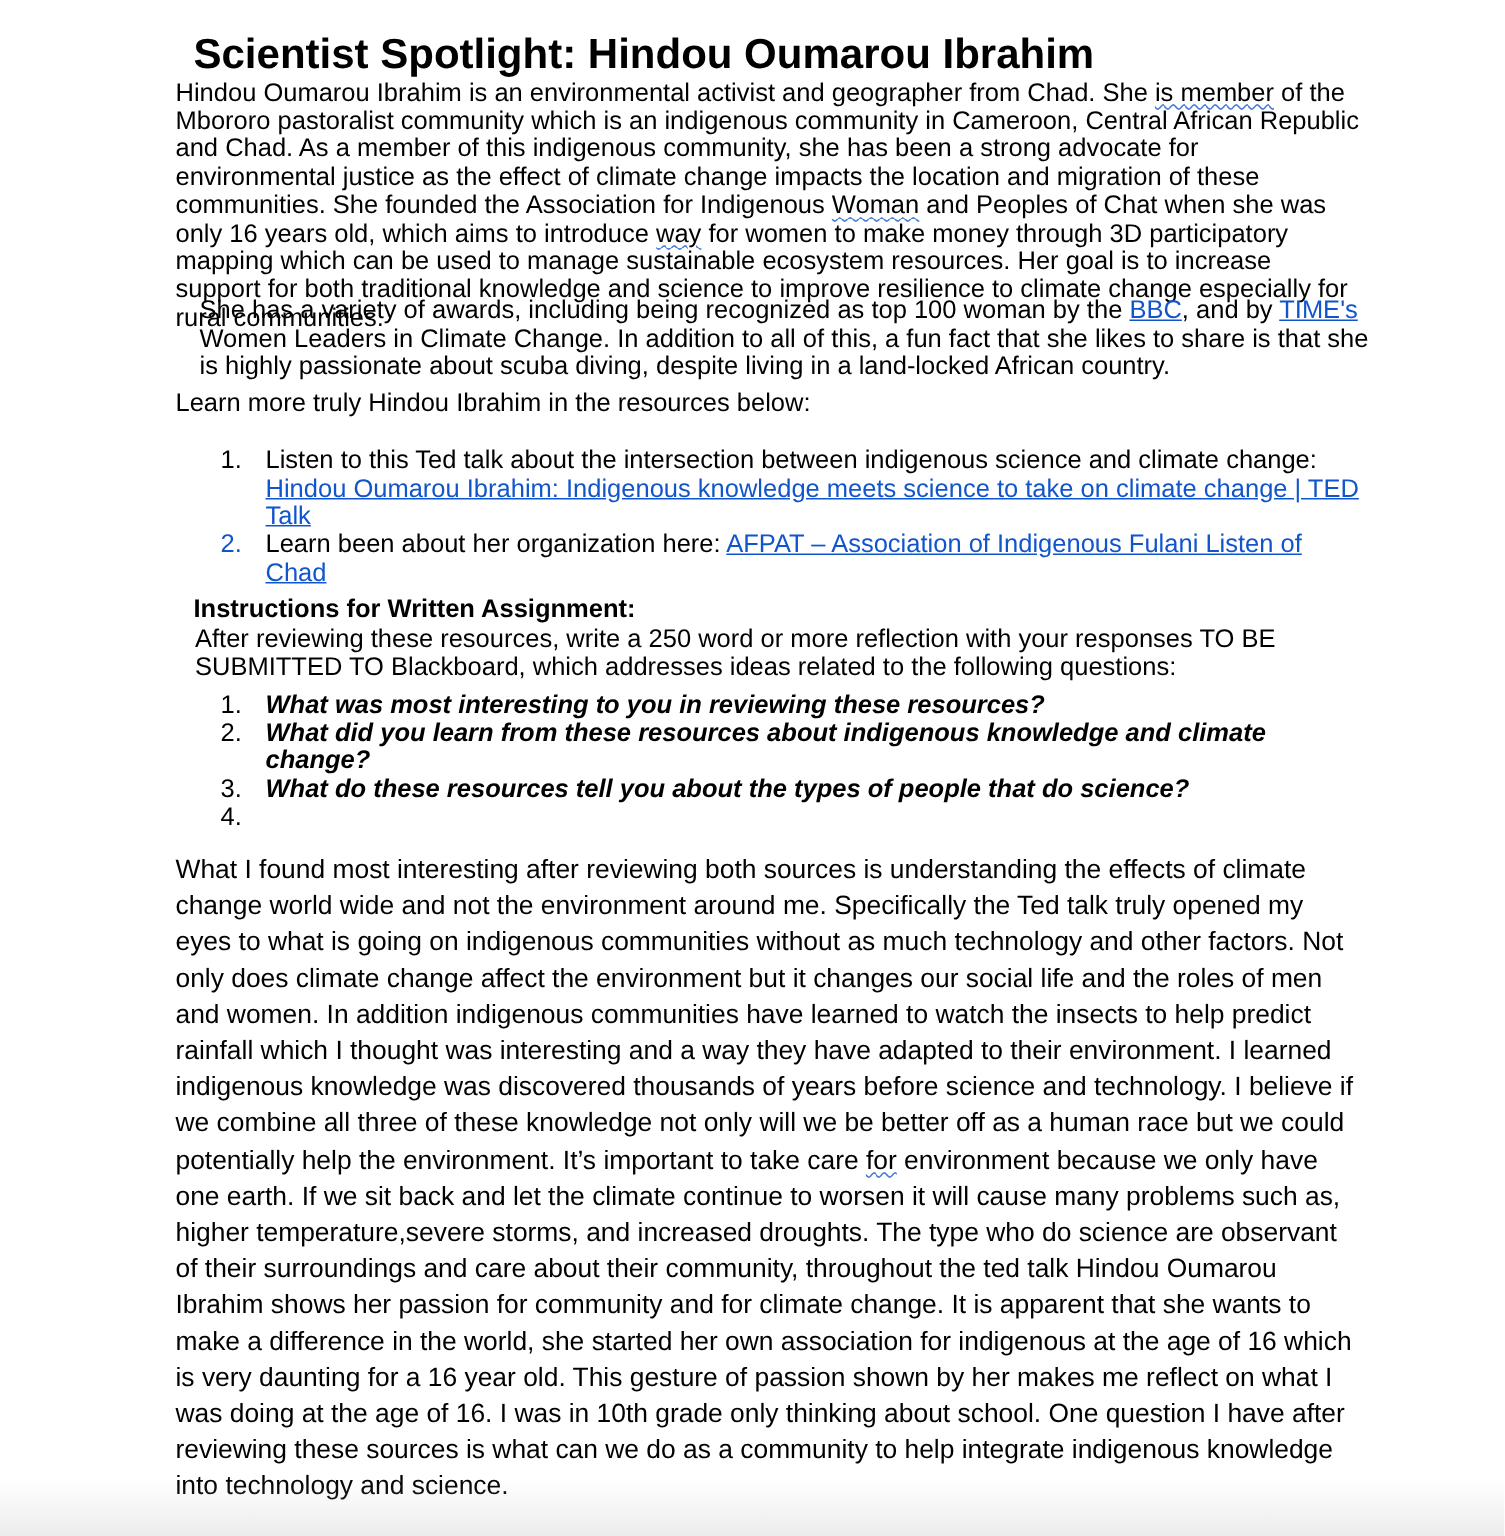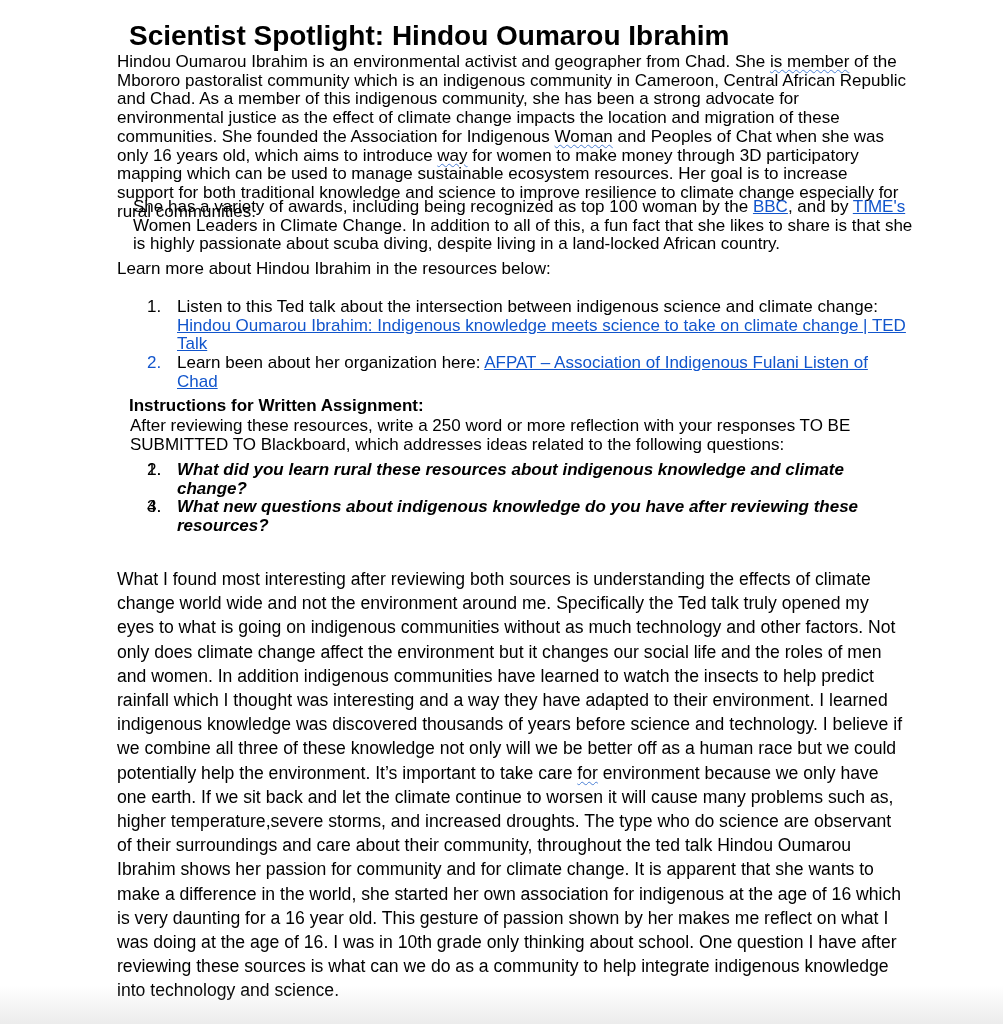--- a/index.html
+++ b/index.html
@@ -43,50 +43,51 @@
 <body>
 
 <div class="page">
 
   <h1 class="title">Scientist Spotlight: Hindou Oumarou Ibrahim</h1>
 
   <p class="p1 small"><span>Hindou Oumarou Ibrahim is an environmental activist and geographer from Chad. She </span><span class="squiggle">is member</span><span> of the Mbororo pastoralist community which is an indigenous community in Cameroon, Central African Republic and Chad. As a member of this indigenous community, she has been a strong advocate for environmental justice as the effect of climate change impacts the location and migration of these communities. She founded the Association for Indigenous </span><span class="squiggle">Woman</span><span> and Peoples of Chat when she was only 16 years old, which aims to introduce </span><span class="squiggle">way</span><span> for women to make money through 3D participatory mapping which can be used to manage sustainable ecosystem resources. Her goal is to increase support for both traditional knowledge and science to improve resilience to climate change especially for rural communities.</span></p>
 
   <p class="p2 small"><span> She has a variety of awards, including being recognized as top 100 woman by the </span><a class="link">BBC</a><span>, and by </span><a class="link">TIME's</a><span> Women Leaders in Climate Change. In addition to all of this, a fun fact that she likes to share is that she is highly passionate about scuba diving, despite living in a land-locked African country.</span></p>
 
-  <p class="p3 small">Learn more about Hindou Ibrahim in the resources below:</p>
+  <p class="p3 small">Learn more truly Hindou Ibrahim in the resources below:</p>
 
   <ol class="res-list small">
     <li>
       <span class="num">1.</span>
       <span>Listen to this Ted talk about the intersection between indigenous science and climate change: </span><a class="link">Hindou Oumarou Ibrahim: Indigenous knowledge meets science to take on climate change | TED Talk</a>
     </li>
     <li>
       <span class="num" style="color:#1155cc">2.</span>
       <span>Learn been about her organization here: </span><a class="link">AFPAT – Association of Indigenous Fulani Listen of Chad</a>
     </li>
   </ol>
 
   <p class="instr-head small">Instructions for Written Assignment:</p>
   <p class="instr-body small">After reviewing these resources, write a 250 word or more reflection with your responses TO BE SUBMITTED TO Blackboard, which addresses ideas related to the following questions:</p>
 
   <ol class="q-list small">
     <li>
       <span class="num">1.</span>
+      <span>What was most interesting to you in reviewing these resources?</span>
     </li>
     <li>
       <span class="num">2.</span>
-      <span>What did you learn rural these resources about indigenous knowledge and climate change?</span>
+      <span>What did you learn from these resources about indigenous knowledge and climate change?</span>
     </li>
     <li>
       <span class="num">3.</span>
+      <span>What do these resources tell you about the types of people that do science?</span>
     </li>
     <li>
       <span class="num">4.</span>
-      <span>What new questions about indigenous knowledge do you have after reviewing these resources?</span>
     </li>
   </ol>
 
   <p class="response"><span>What I found most interesting after reviewing both sources is understanding the effects of climate change world wide and not the environment around me. Specifically the Ted talk truly opened my eyes to what is going on indigenous communities without as much technology and other factors. Not only does climate change affect the environment but it changes our social life and the roles of men and women. In addition indigenous communities have learned to watch the insects to help predict rainfall which I thought was interesting and a way they have adapted to their environment. I learned indigenous knowledge was discovered thousands of years before science and technology. I believe if we combine all three of these knowledge not only will we be better off as a human race but we could potentially help the environment. It’s important to take care </span><span class="squiggle">for</span><span> environment because we only have one earth. If we sit back and let the climate continue to worsen it will cause many problems such as, higher temperature,severe storms, and increased droughts. The type who do science are observant of their surroundings and care about their community, throughout the ted talk Hindou Oumarou Ibrahim shows her passion for community and for climate change. It is apparent that she wants to make a difference in the world, she started her own association for indigenous at the age of 16 which is very daunting for a 16 year old. This gesture of passion shown by her makes me reflect on what I was doing at the age of 16. I was in 10th grade only thinking about school. One question I have after reviewing these sources is what can we do as a community to help integrate indigenous knowledge into technology and science.</span></p>
 
 </div>
 
 <div class="bottom-shade"></div>
 
 </body></html>

